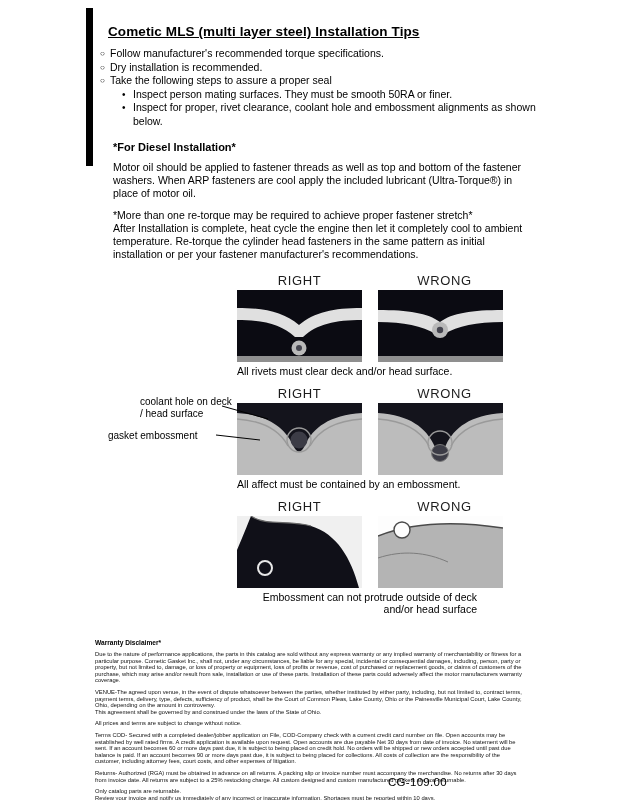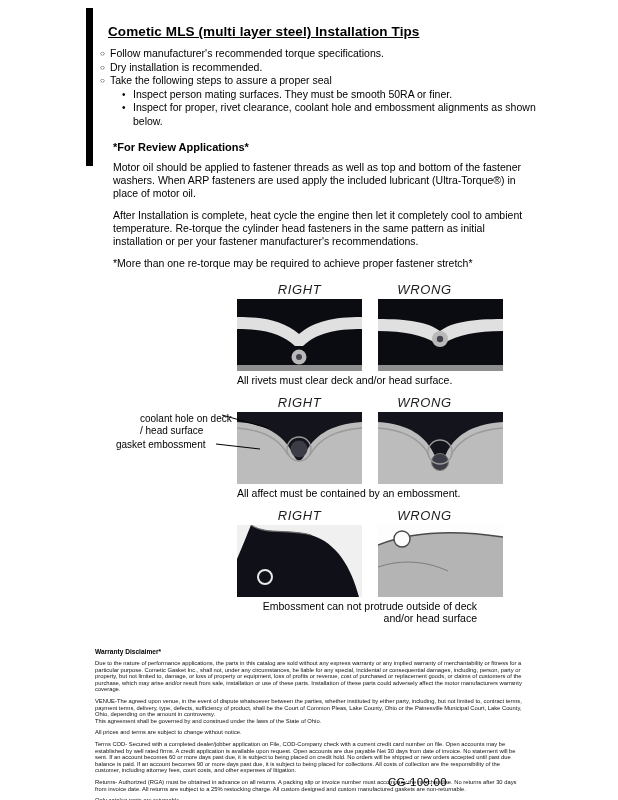--- a/index.html
+++ b/index.html
@@ -17,29 +17,29 @@
   .bullet-item { display:flex; line-height:13.5px; }
   .marker { width:10px; flex:none; font-size:8px; line-height:13.5px; }
   .sub { margin-left:22px; }
   .sub .marker { font-size:10px; width:11px; }
   .section-head { font-size:11px; font-weight:bold; margin:13px 0 8px 13px; }
   .para { font-size:10.5px; line-height:13px; margin:0 0 9px 13px; max-width:412px; }
   .note { margin-bottom:0; }
 
   .diagrams { margin-top:12px; }
   .diag-row { position:relative; }
-  .diag-headers { display:flex; gap:0; margin-left:237px;font-style:italic; }
+  .diag-headers { display:flex; gap:20px; margin-left:237px; }
   .diag-headers span { width:125px; text-align:center; font-size:13px; letter-spacing:0.6px; color:#1c1c1c; line-height:15px; }
   .diag-images { display:flex; gap:16px; margin-left:237px; margin-top:2px; }
   .diag-img { width:125px; height:72px; display:block; }
   .diag-caption { margin:3px 0 9px 237px; font-size:10.5px; line-height:12px; }
   .cap3 { max-width:240px;text-align:right; }
   .ann { position:absolute; font-size:10px; line-height:11.5px; color:#000; }
-  .ann1 { left:140px; top:10px; width:92px;margin-top:8px; }
-  .ann2 { left:108px; top:44px; white-space:nowrap;margin-left:8px; }
+  .ann1 { left:140px; top:10px; width:92px; }
+  .ann2 { left:108px; top:44px; white-space:nowrap; }
   .ann-lines { position:absolute; left:0; top:0; width:320px; height:110px; pointer-events:none; }
 
   .legal { margin-top:24px; padding:0 95px; }
   .legal-head { font-size:6.6px; font-weight:bold; margin-bottom:5px; }
   .legal p { font-size:5.8px; line-height:6.6px; margin-bottom:5px; white-space:pre-line; color:#111; }
 
   .footer { position:absolute; left:388px; top:776px; font-size:11.5px; letter-spacing:0.3px; }
 </style>
 </head>
 <body>
@@ -66,24 +66,24 @@
       <li class="bullet-item sub">
         <span class="marker">•</span>
         <span>Inspect person mating surfaces.  They must be smooth 50RA or finer.</span>
       </li>
       <li class="bullet-item sub">
         <span class="marker">•</span>
         <span>Inspect for proper, rivet clearance, coolant hole and embossment alignments as shown below.</span>
       </li>
     </ul>
 
-    <h2 class="section-head">*For Review Applications*</h2>
-    <p class="para">Motor oil should be applied to fastener threads as well as top and bottom of the fastener washers. When ARP fasteners are used apply the included lubricant (Ultra-Torque®) in place of motor oil.</p>
+    <h2 class="section-head">*For Diesel Installation*</h2>
+    <p class="para">Motor oil should be applied to fastener threads as well as top and bottom of the fastener washers. When ARP fasteners are cool apply the included lubricant (Ultra-Torque®) in place of motor oil.</p>
+    <p class="para note">*More than one re-torque may be required to achieve proper fastener stretch*</p>
     <p class="para">After Installation is complete, heat cycle the engine then let it completely cool to ambient temperature. Re-torque the cylinder head fasteners in the same pattern as initial installation or per your fastener manufacturer's recommendations.</p>
-    <p class="para note">*More than one re-torque may be required to achieve proper fastener stretch*</p>
   </div>
 
   <div class="diagrams">
 
     <div class="diag-row">
       <div class="diag-headers">
         <span>RIGHT</span>
         <span>WRONG</span>
       </div>
       <div class="diag-images">

